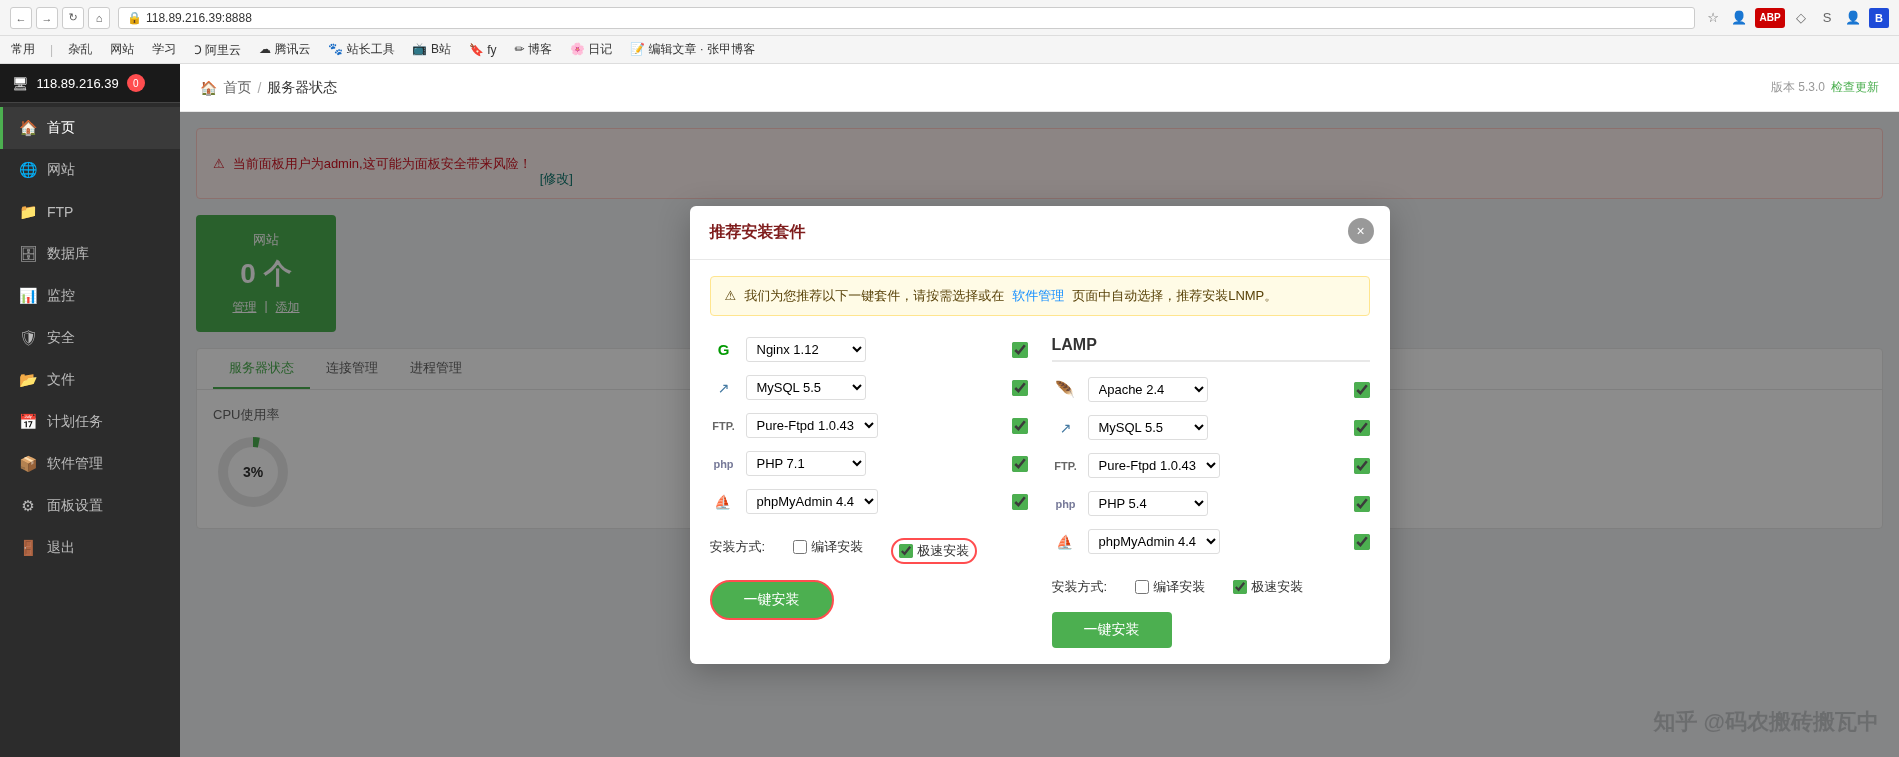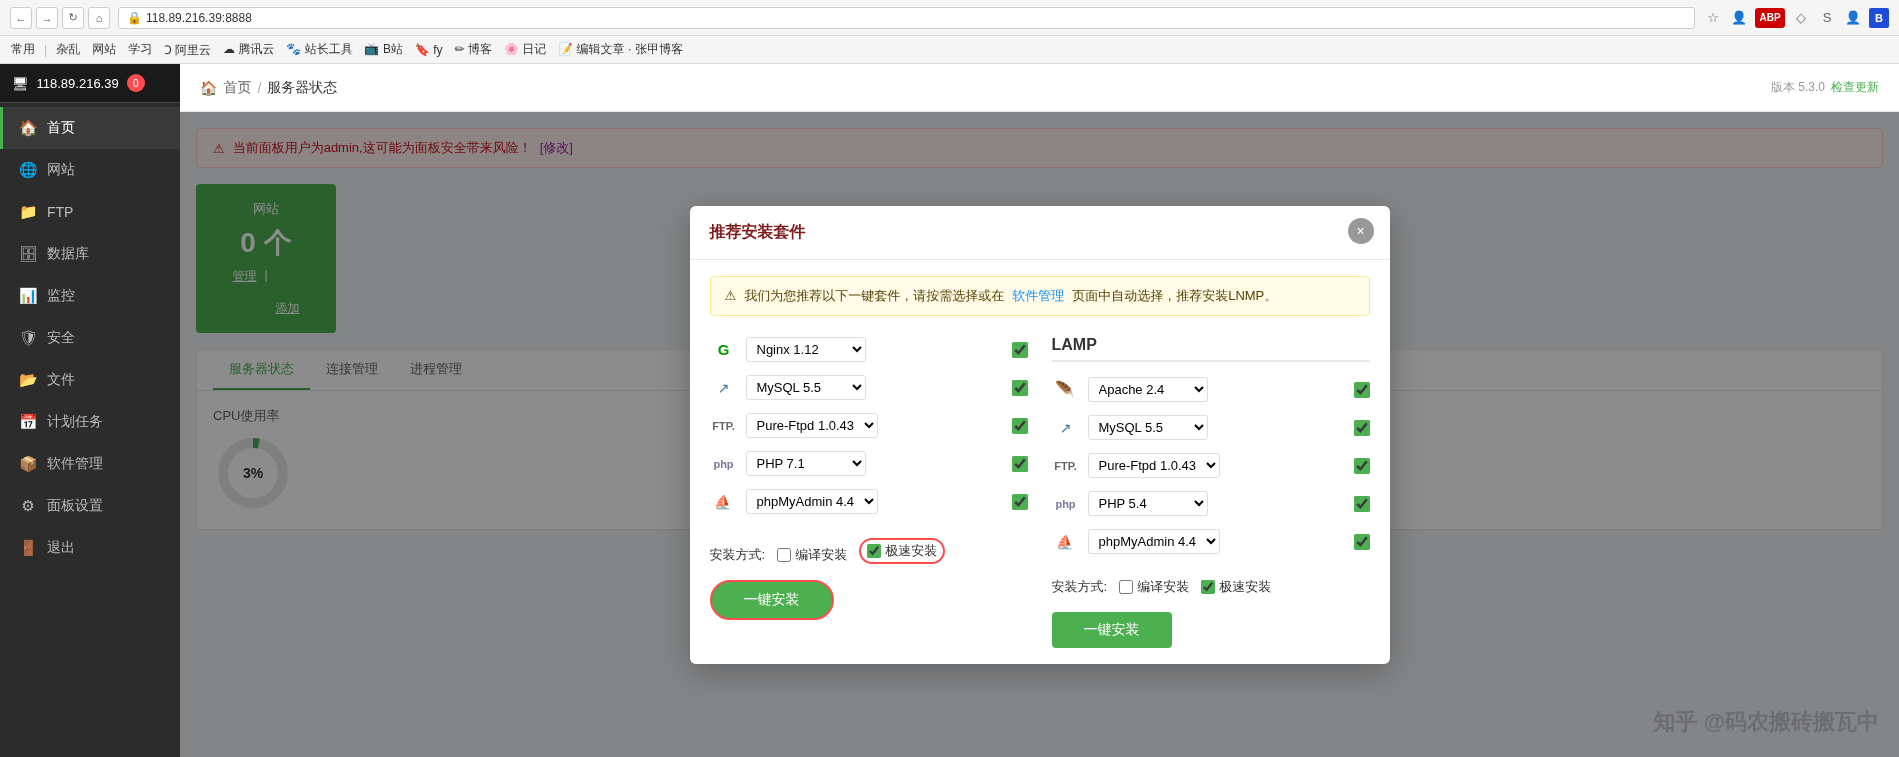--- a/index.html
+++ b/index.html
@@ -31,21 +31,21 @@
     .browser-actions { display: flex; gap: 6px; align-items: center; }
     .browser-action-icon { width: 20px; height: 20px; display: flex; align-items: center; justify-content: center; font-size: 13px; cursor: pointer; color: #666; }
 
     
     .bookmarks-bar {
       background: #f5f5f5;
       border-bottom: 1px solid #ddd;
       padding: 3px 8px;
       display: flex;
       align-items: center;
-      gap: 6px;
+      gap: 12px;
       font-size: 12px;
       color: #333;
       height: 28px;
       overflow: hidden;
     }
     .bookmark-item { cursor: pointer; white-space: nowrap; padding: 1px 3px; border-radius: 2px; }
     .bookmark-sep { color: #bbb; }
 
     
     .app { display: flex; height: calc(757px - 64px); }
@@ -130,21 +130,21 @@
       border: 1px solid #ffccc7;
       border-radius: 4px;
       padding: 10px 16px;
       margin-bottom: 16px;
       display: flex;
       align-items: center;
       gap: 8px;
       font-size: 13px;
       color: #cf1322;
     }
-    .alert-link { color: #a21caf; cursor: pointer; }
+    .alert-link { color: #0f766e; cursor: pointer; margin-top: 31px; }
 
     
     .system-info {
       font-size: 15px;
       color: #333;
       margin-bottom: 14px;
       font-weight: 500;
     }
 
     
@@ -282,22 +282,22 @@
       font-size: 13px;
       background: #fff;
       cursor: pointer;
       min-width: 120px;
     }
     .pkg-check { margin-left: auto; width: 16px; height: 16px; cursor: pointer; accent-color: #4caf50; }
 
     
     .install-method {
       display: flex;
-      align-items: flex-end;
-      gap: 12px;
+      align-items: flex-start;
+      gap: 28px;
       margin-top: 22px;
       font-size: 13px;
       color: #333;
     }
     .method-option { display: flex; align-items: center; gap: 4px; cursor: pointer; }
     .method-option input[type="checkbox"] { width: 14px; height: 14px; accent-color: #4caf50; }
 
     
     .install-btn {
       background: #4caf50;
@@ -458,21 +458,21 @@
       </div>
 
 
       <div class="stats-row">
         <div class="stat-card">
           <div class="stat-label">网站</div>
           <div class="stat-value">0 个</div>
           <div style="font-size:12px;margin-top:6px;display:flex;gap:8px;">
             <span style="cursor:pointer;text-decoration:underline;">管理</span>
             <span>|</span>
-            <span style="cursor:pointer;text-decoration:underline;margin-top:32px;">添加</span>
+            <span style="cursor:pointer;text-decoration:underline;">添加</span>
           </div>
         </div>
       </div>
 
       <div class="server-section">
         <div class="server-section-tabs">
           <div class="server-tab active">服务器状态</div>
           <div class="server-tab">连接管理</div>
           <div class="server-tab">进程管理</div>
         </div>

